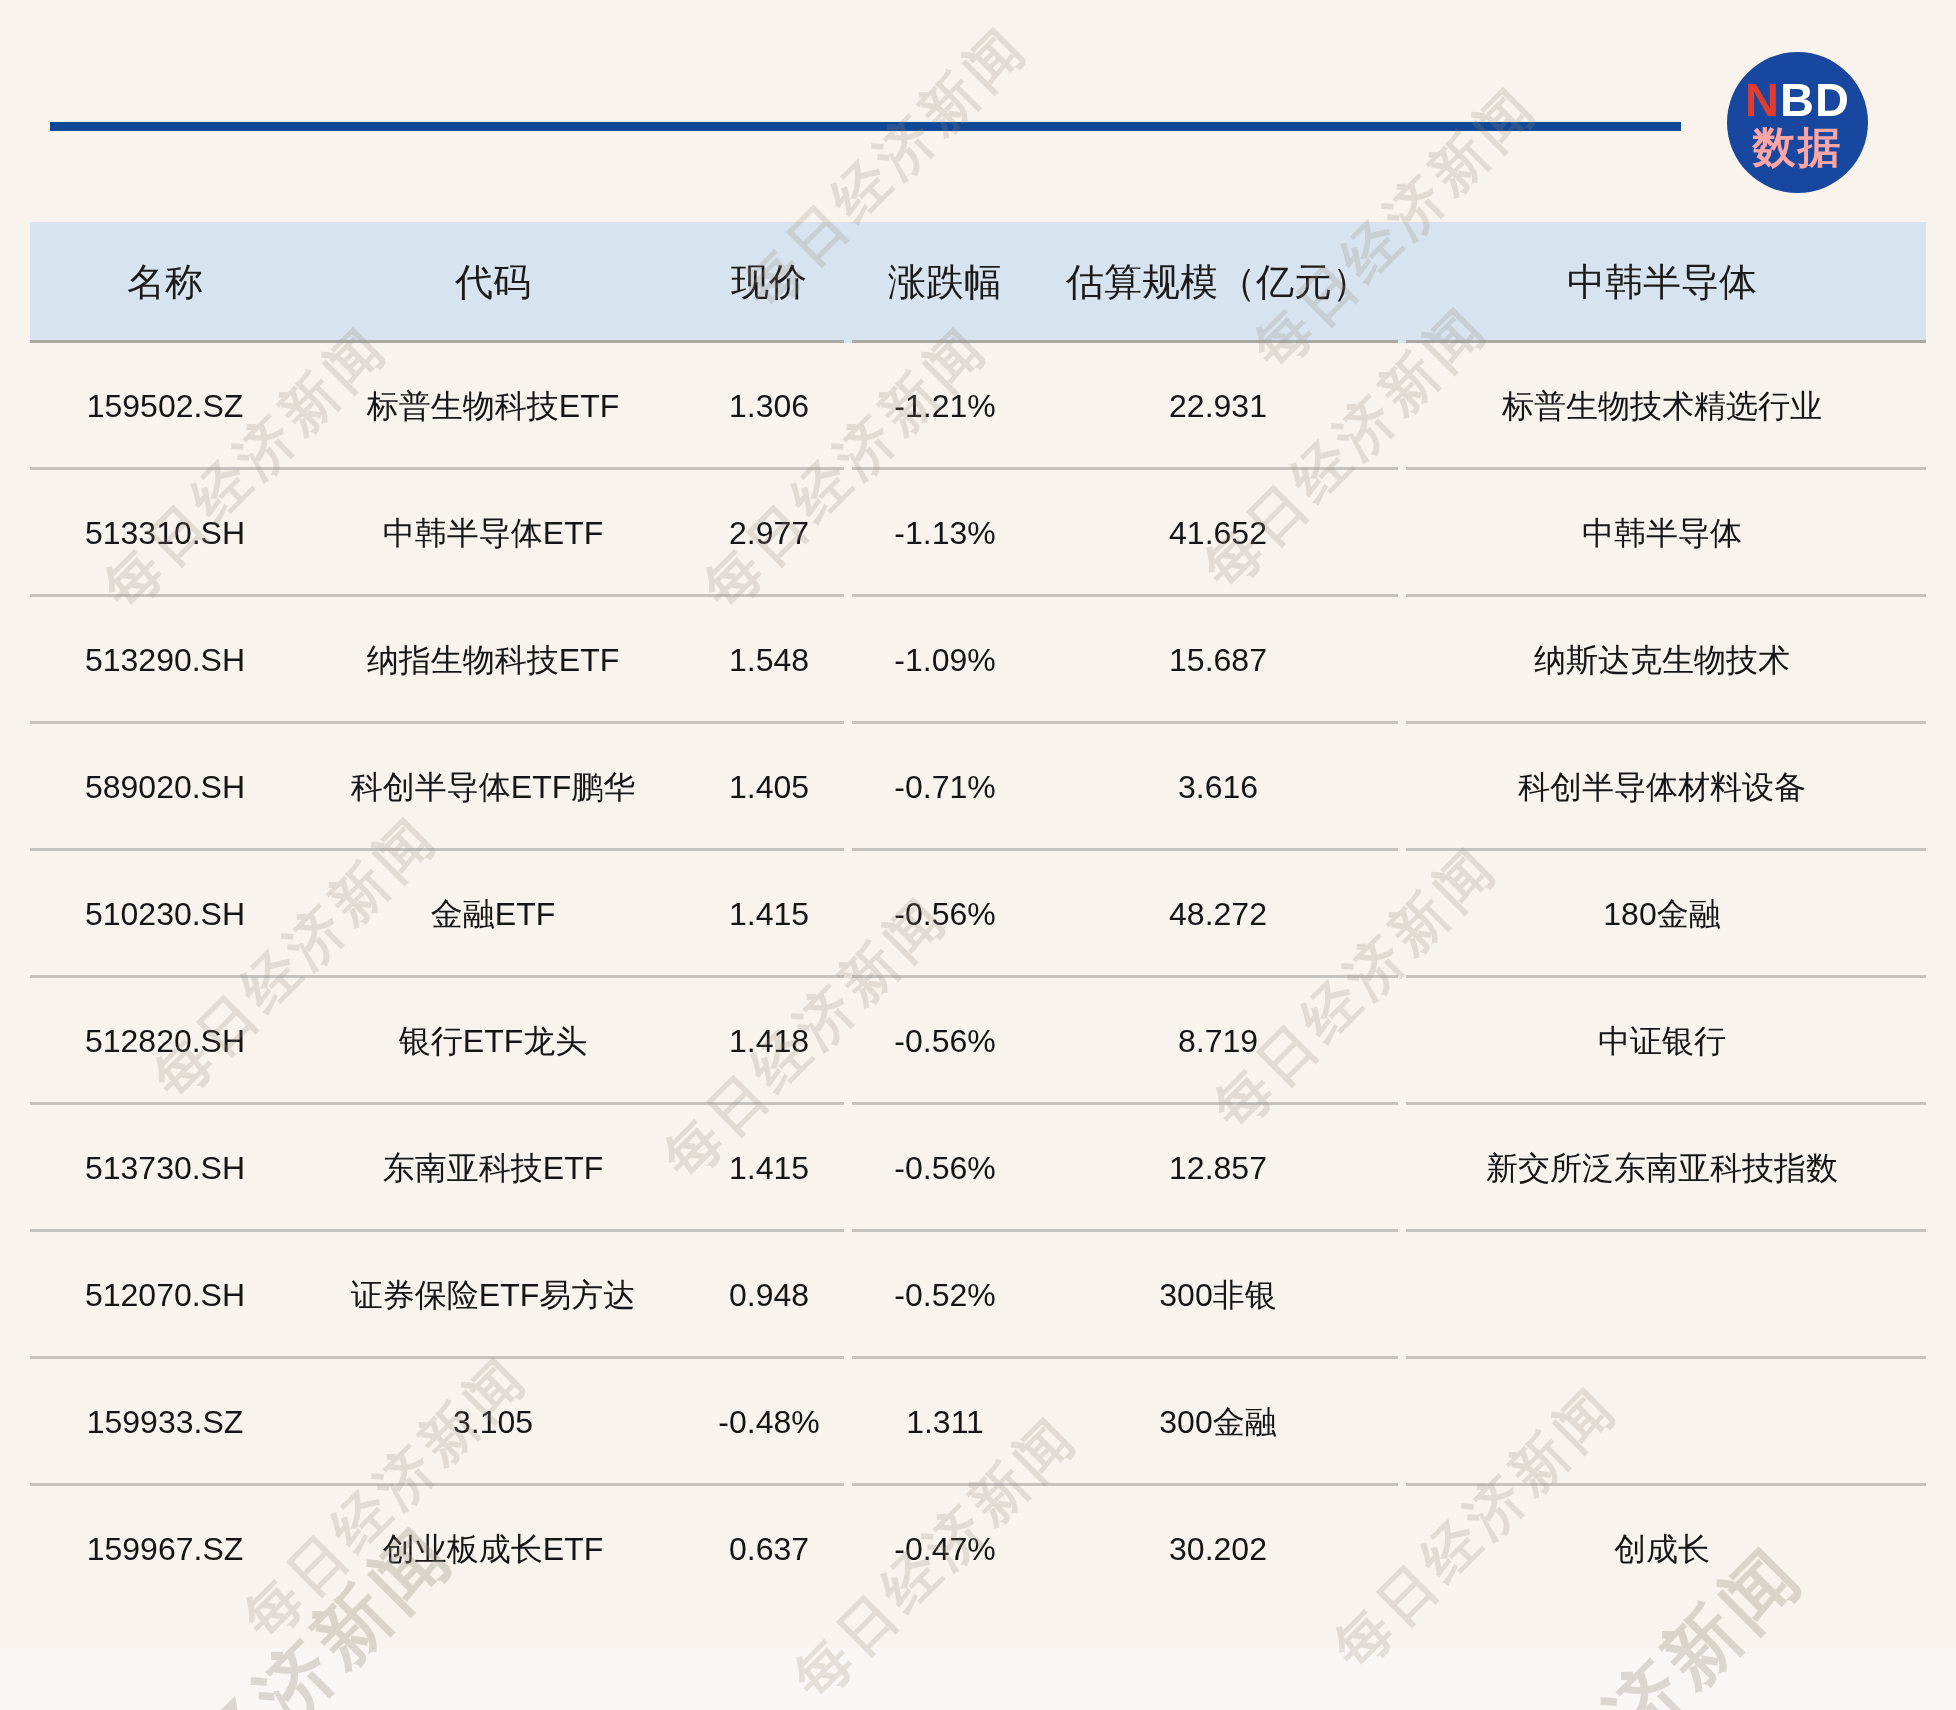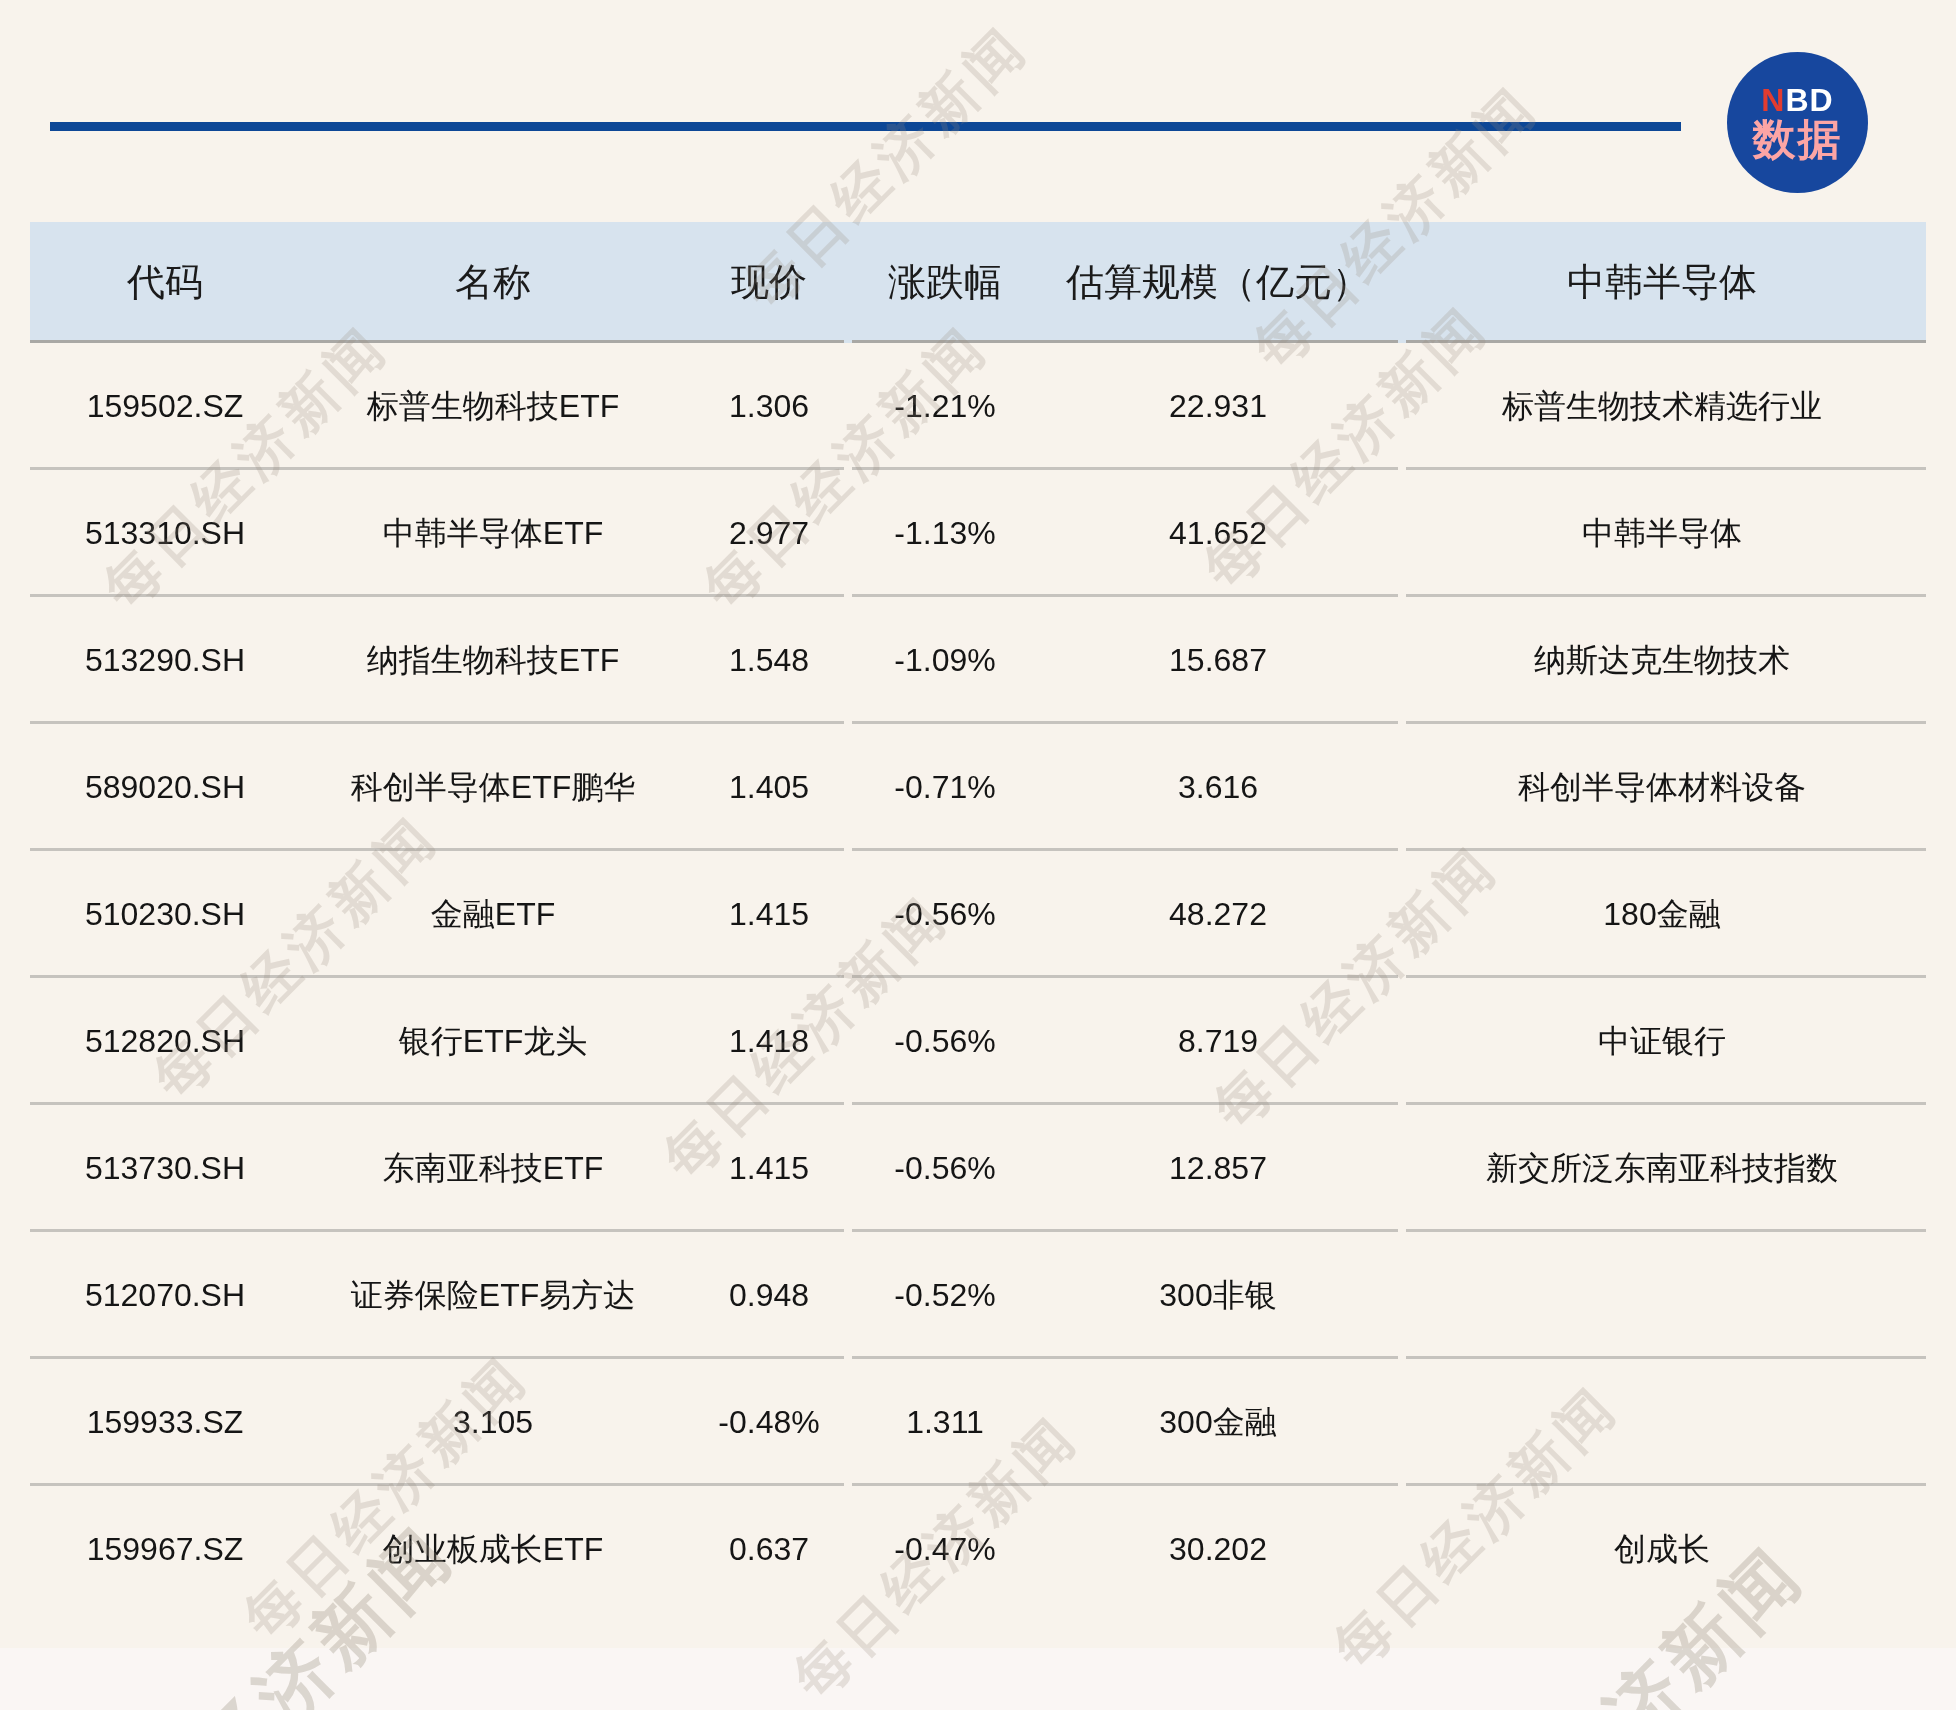--- a/index.html
+++ b/index.html
@@ -13,21 +13,21 @@
   .top-rule{
     position:absolute;left:50px;top:122px;width:1631px;height:9px;
     background:#0d4796;
   }
   .logo{
     position:absolute;left:1727px;top:52px;width:141px;height:141px;
     border-radius:50%;background:#17479e;
     display:flex;flex-direction:column;align-items:center;justify-content:center;
     line-height:1.04;
   }
-  .logo .l1{font-size:32px;font-weight:bold;color:#ffffff;letter-spacing:1px;text-align:center;}
+  .logo .l1{font-size:47px;font-weight:bold;color:#ffffff;letter-spacing:1px;text-align:center;}
   .logo .l1 .red{color:#e23c30;}
   .logo .l2{font-size:43px;font-weight:bold;color:#fca5a5;letter-spacing:2px;}
   
   .table{
     position:absolute;left:30px;top:222px;width:1896px;
   }
   .grid-row{
     display:grid;
     grid-template-columns:270px 386px 166px 186px 360px 528px;
     align-items:center;
@@ -78,22 +78,22 @@
   <div class="top-rule"></div>
 
   <div class="logo">
     <div class="l1"><span class="red">N</span><span>BD</span></div>
     <div class="l2">数据</div>
   </div>
 
   <div class="table">
 
     <div class="thead grid-row">
+      <div class="cell">名称</div>
       <div class="cell">代码</div>
-      <div class="cell">名称</div>
       <div class="cell">现价</div>
       <div class="cell">涨跌幅</div>
       <div class="cell">估算规模（亿元）</div>
       <div class="cell">中韩半导体</div>
       <div class="sep">
           <span class="s1"></span>
           <span class="g"></span>
           <span class="s2"></span>
           <span class="g"></span>
           <span class="s3"></span>

